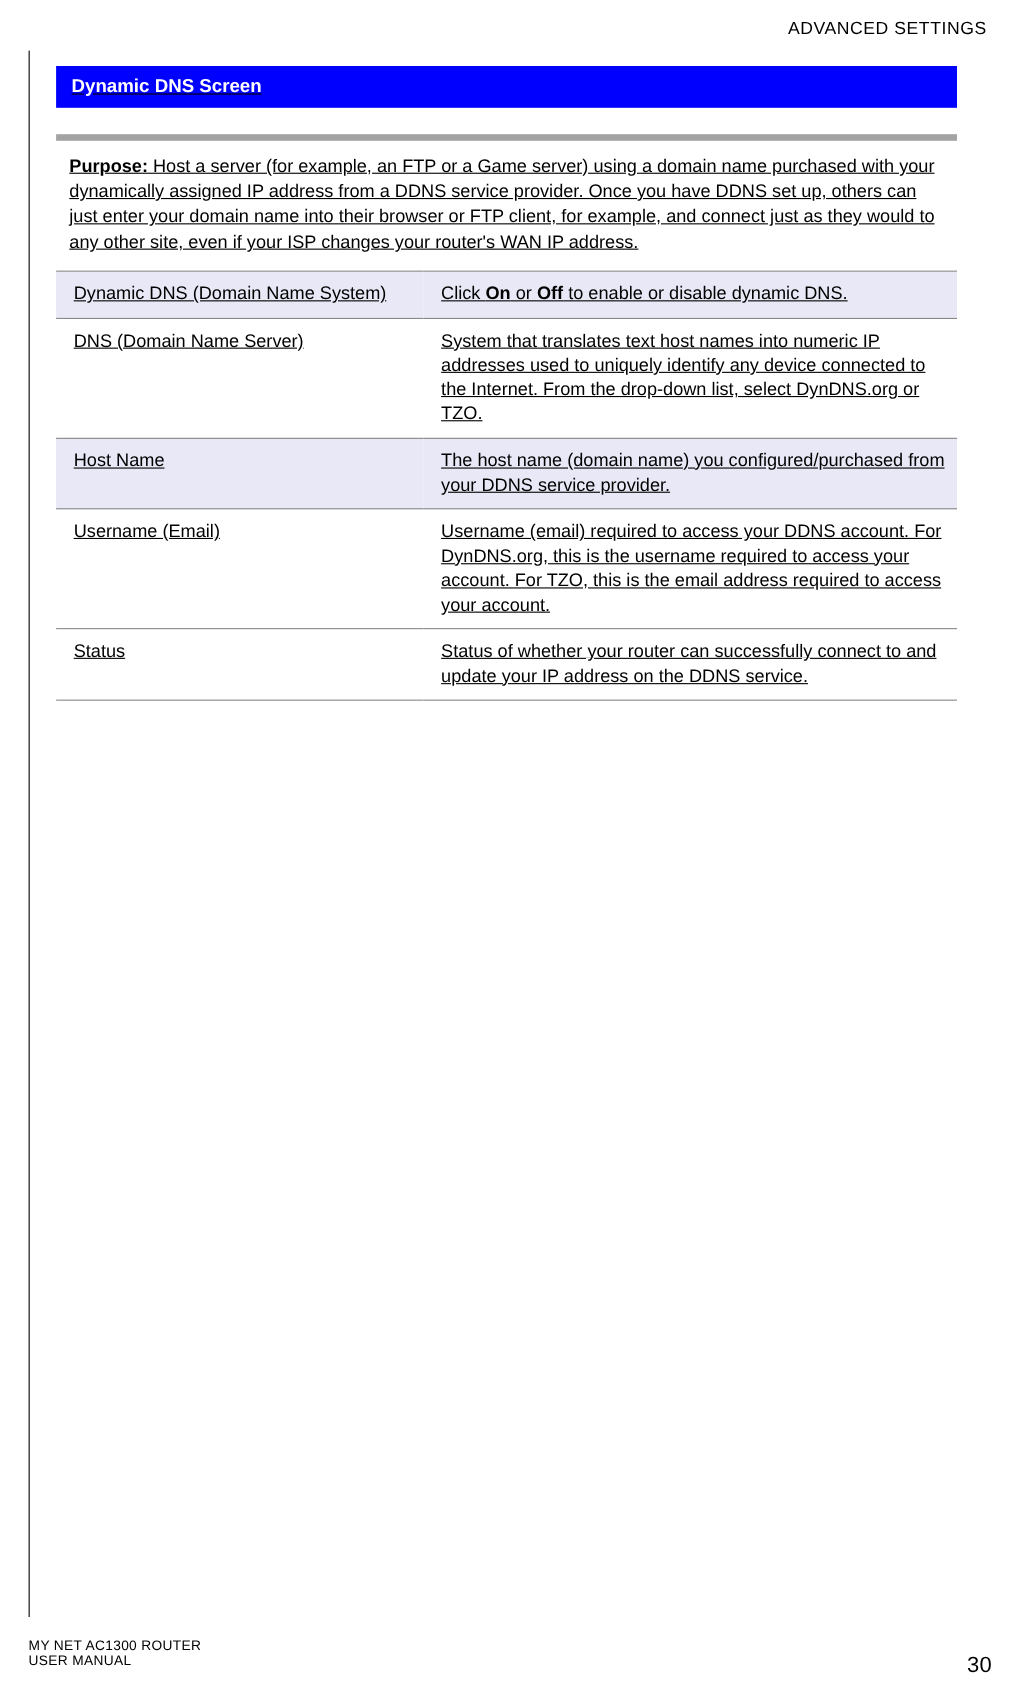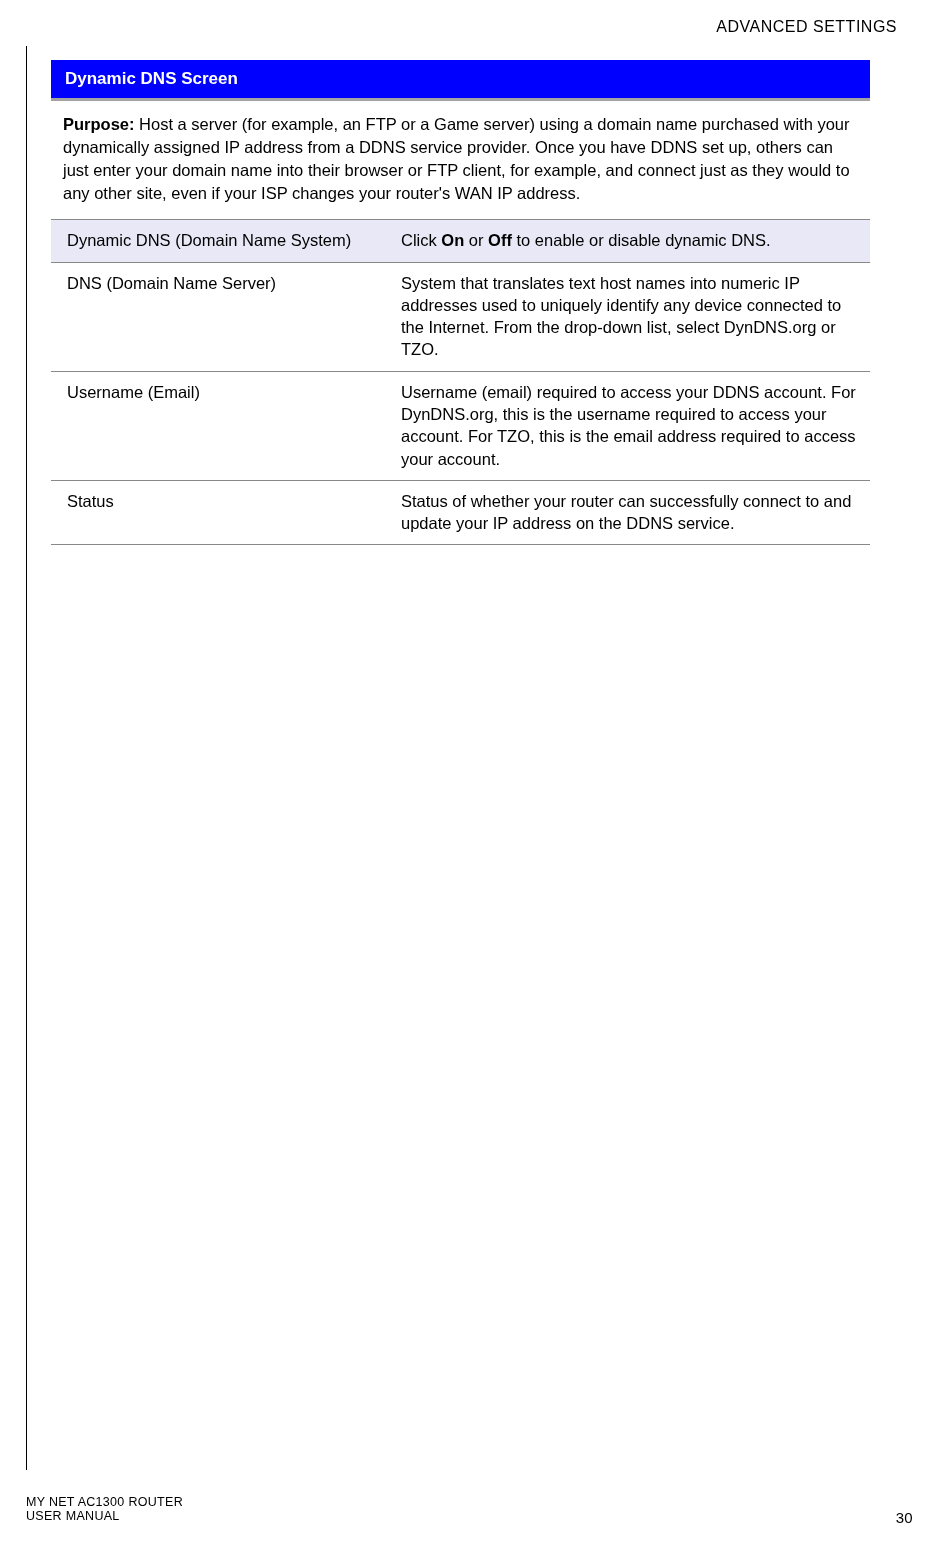--- a/index.html
+++ b/index.html
@@ -22,32 +22,34 @@
     .content-frame {
       position: absolute;
       top: 46px;
       left: 26px;
       width: 844px;
       height: 1424px;
       border-left: 1px solid #000;
     }
     .inner {
       padding: 14px 0 0 24px;
+      text-decoration: underline;
     }
     .title-bar {
       background: #0000ff;
       color: #fff;
       font-weight: bold;
       padding: 9px 14px 9px 14px;
       font-size: 17px;
     }
     .purpose-row {
       padding: 12px 12px 14px 12px;
       line-height: 1.4;
-      border-top: 3px solid #a3a3a3;
+      border-top: 6px solid #a3a3a3;
+      margin-top: 24px;
     }
     .purpose-row .label { font-weight: bold; }
     .params-table {
       border-collapse: collapse;
       width: 100%;
     }
     .params-table tr { }
     .params-table td {
       vertical-align: top;
       padding: 9px 8px 10px 16px;
@@ -55,25 +57,25 @@
       border-top: 1px solid #888;
     }
     .params-table tr:last-child td { border-bottom: 1px solid #888; margin-top: 42px; }
     .shade { background: #e8e8f6; }
     .col-name { width: 334px; }
     .desc b { font-weight: bold; }
     .footer {
       position: absolute;
       bottom: 18px;
       left: 26px;
-      right: 26px;
+      right: 37px;
       font-size: 12.5px;
       letter-spacing: 0.3px;
     }
-    .footer .pg { float: right; font-size: 15px; }
+    .footer .pg { float: right; font-size: 20px; }
   </style>
 </head>
 <body>
 
 <div class="header-right">ADVANCED SETTINGS</div>
 
 <div class="content-frame">
   <div class="inner">
     <div class="title-bar">Dynamic DNS Screen</div>
     <div class="purpose-row">
@@ -82,20 +84,24 @@
     <table class="params-table">
       <tbody>
         <tr class="shade">
           <td class="col-name">Dynamic DNS (Domain Name System)</td>
           <td class="desc"><span>Click </span><b>On</b><span> or </span><b>Off</b><span> to enable or disable dynamic DNS.</span></td>
         </tr>
         <tr>
           <td class="col-name">DNS (Domain Name Server)</td>
           <td class="desc">System that translates text host names into numeric IP addresses used to uniquely identify any device connected to the Internet. From the drop-down list, select DynDNS.org or TZO.</td>
         </tr>
+        <tr class="shade">
+          <td class="col-name">Host Name</td>
+          <td class="desc">The host name (domain name) you configured/purchased from your DDNS service provider.</td>
+        </tr>
         <tr>
           <td class="col-name">Username (Email)</td>
           <td class="desc">Username (email) required to access your DDNS account. For DynDNS.org, this is the username required to access your account. For TZO, this is the email address required to access your account.</td>
         </tr>
         <tr>
           <td class="col-name">Status</td>
           <td class="desc">Status of whether your router can successfully connect to and update your IP address on the DDNS service.</td>
         </tr>
       </tbody>
     </table>

